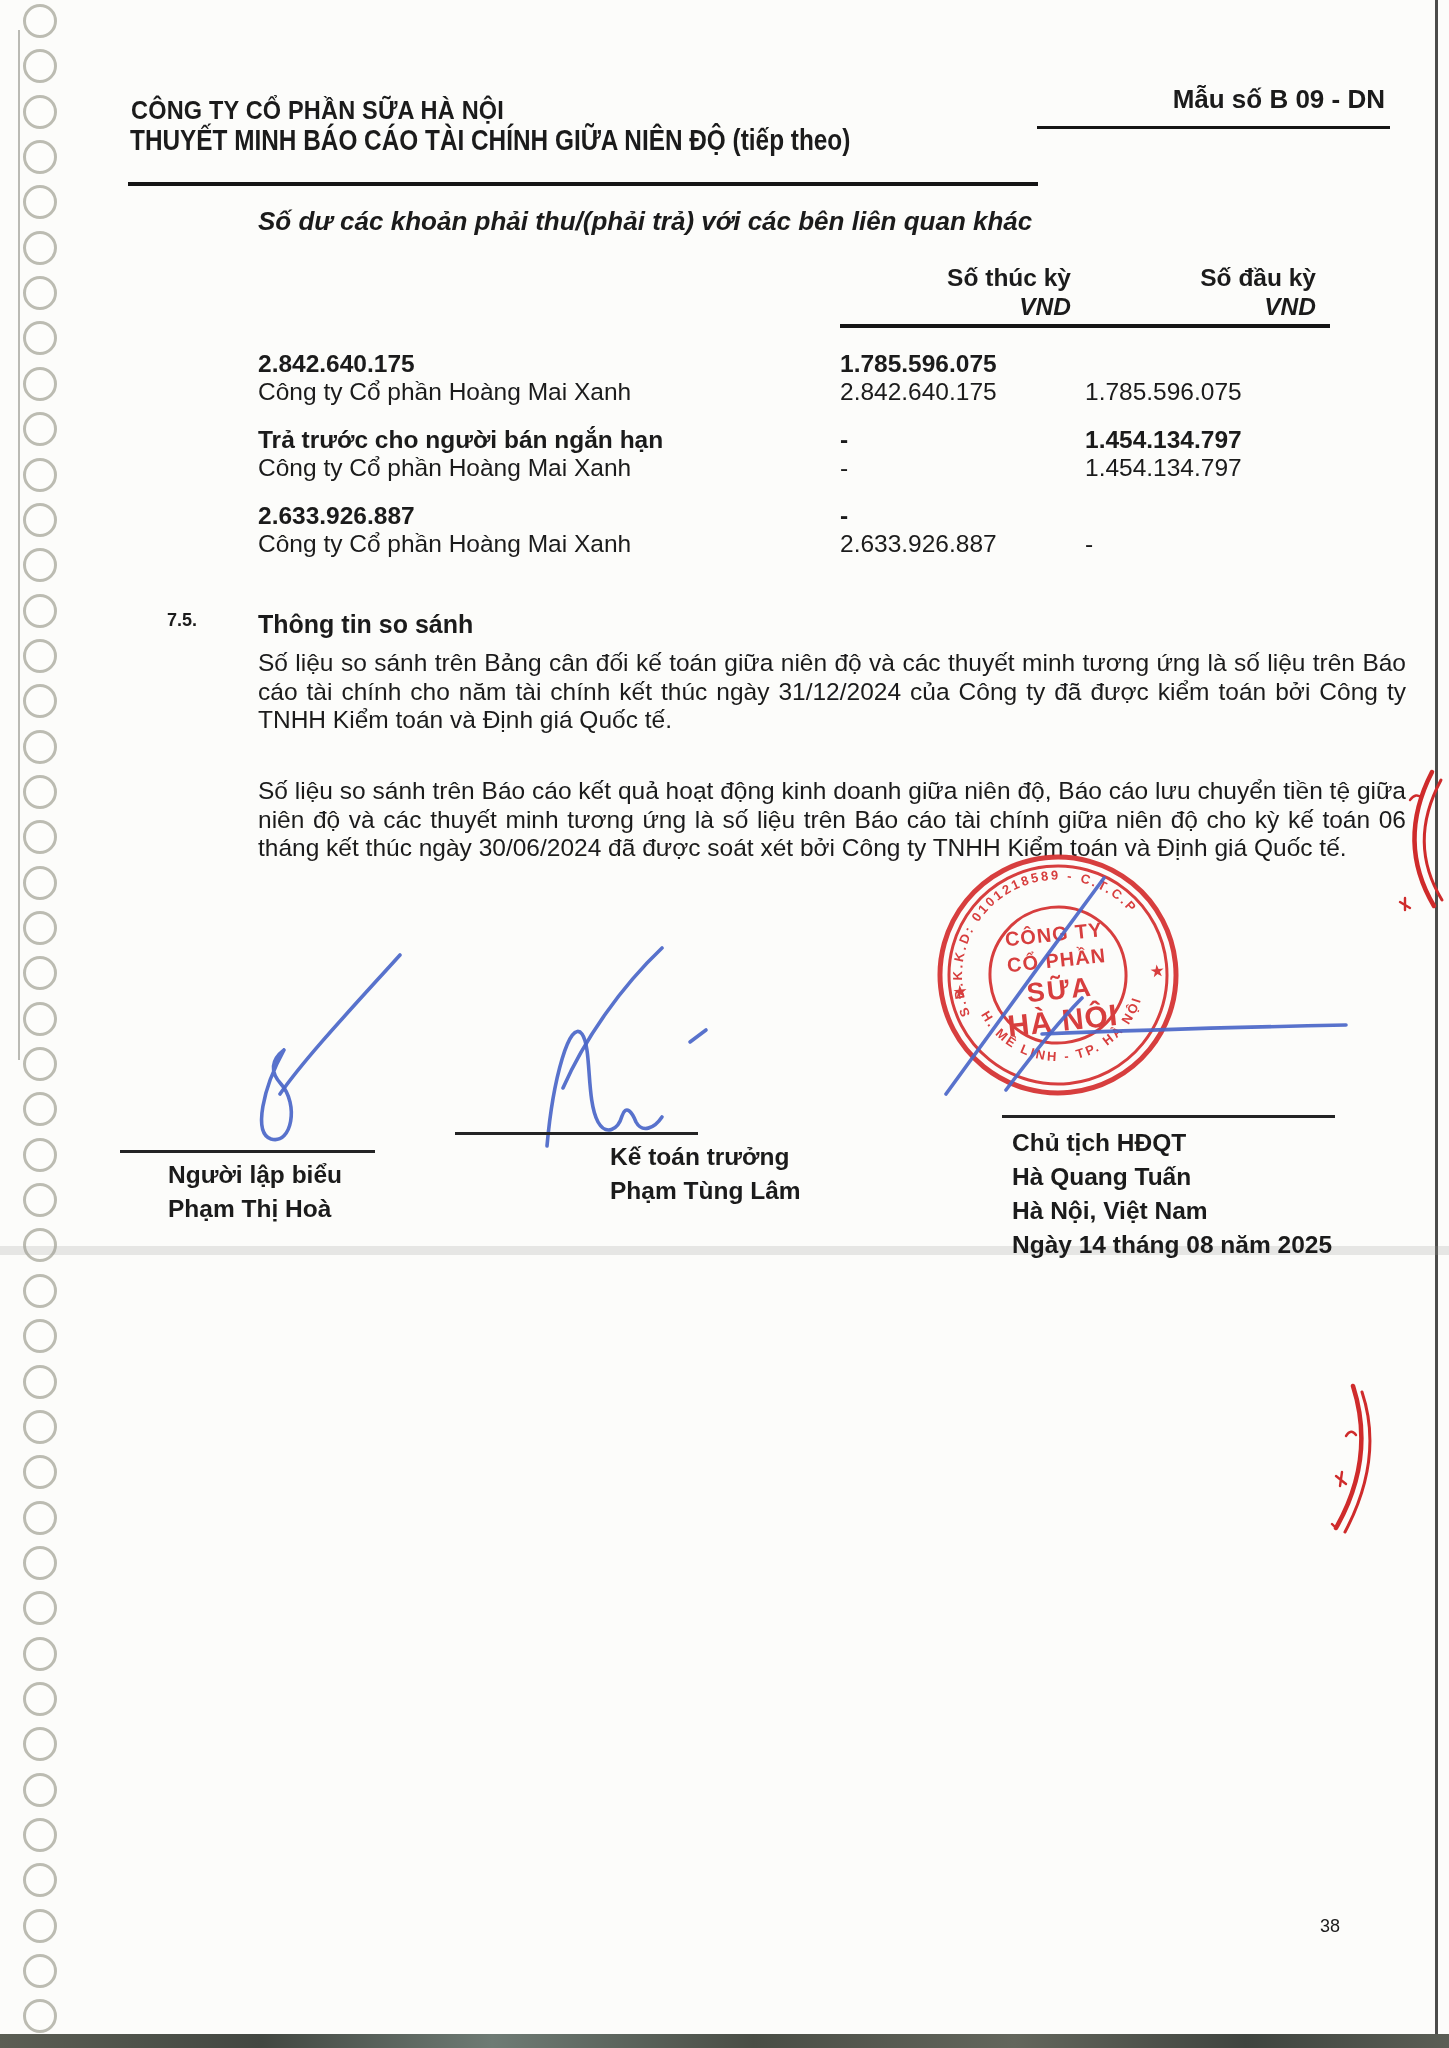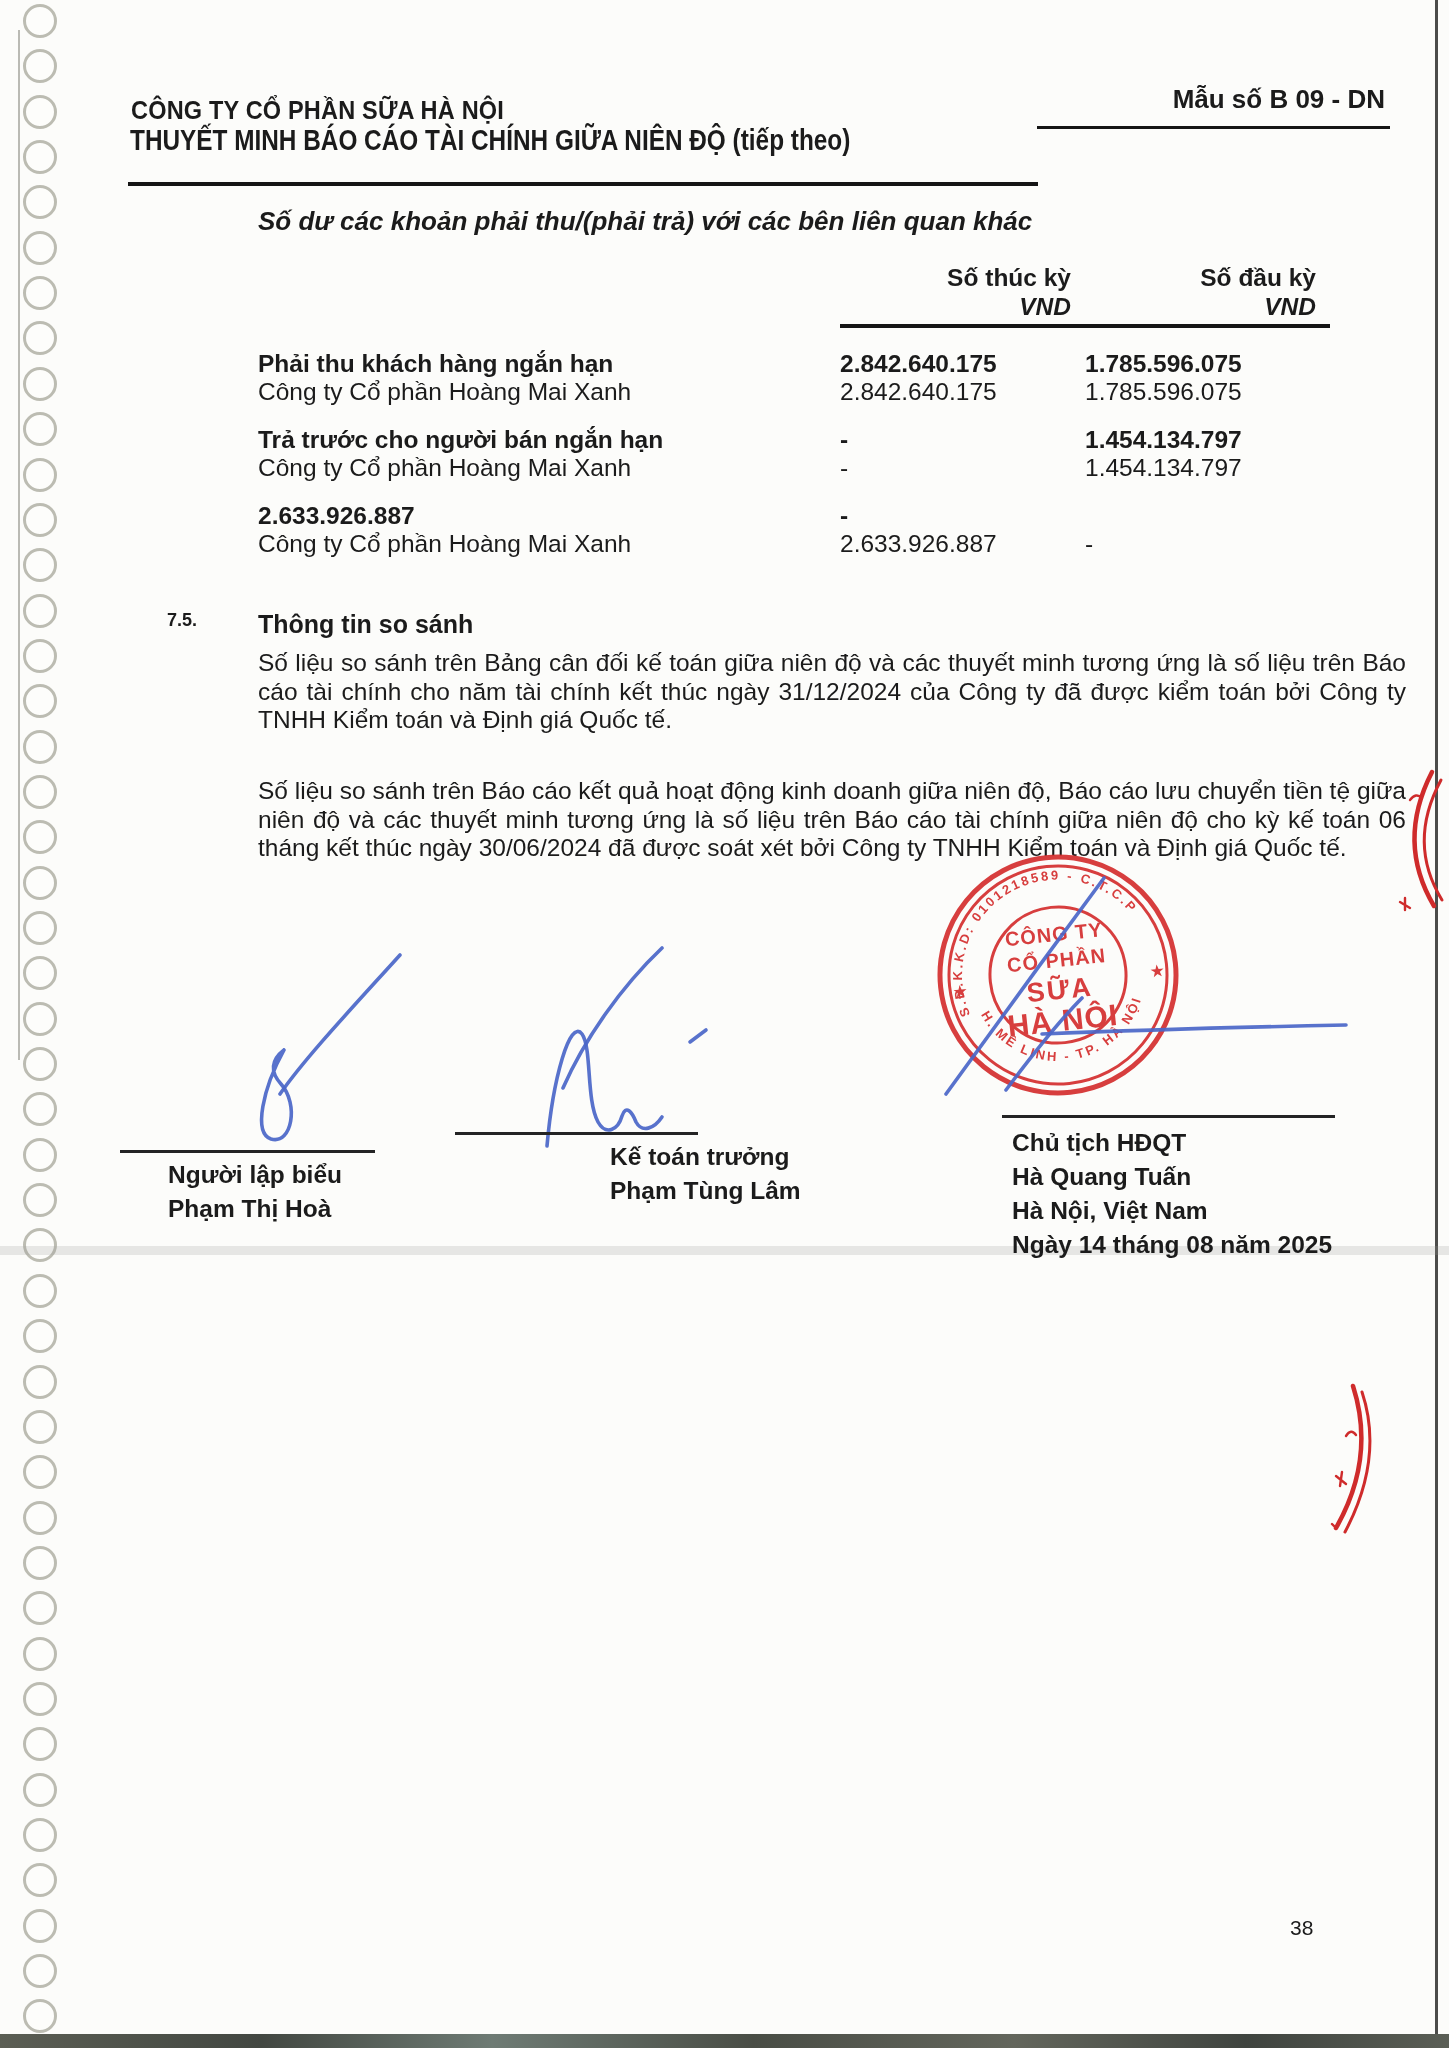--- a/index.html
+++ b/index.html
@@ -66,21 +66,21 @@
   
   .stamp{left:928px;top:845px;width:260px;height:260px;opacity:.93;}
   .sr{fill:none;stroke:#d53030;}
   .st{fill:#d53030;font-family:"Liberation Sans","DejaVu Sans",sans-serif;}
   .st.small{font-size:13px;font-weight:bold;letter-spacing:2.5px;}
   .st.star{font-size:17px;}
   .st.l1,.st.l2{font-size:20px;font-weight:bold;letter-spacing:1px;}
   .st.l3{font-size:27px;font-weight:bold;letter-spacing:2px;}
   .st.l4{font-size:30px;font-weight:bold;letter-spacing:1px;}
 
-  .pageno{left:1290px;top:1916px;width:50px;font-size:21px;}
+  .pageno{left:1290px;top:1916px;width:50px;font-size:18px;text-align:right;}
 </style>
 </head>
 <body>
 
 <div class="page">
 
   <div>
       <div class="hole" style="top: 4px;"></div>
       <div class="hole" style="top: 49.35px;"></div>
       <div class="hole" style="top: 94.7px;"></div>
@@ -147,21 +147,20 @@
         <div class="hlabel">Số thúc kỳ</div>
         <div class="hunit">VND</div>
       </div>
       <div class="t-hcol">
         <div class="hlabel">Số đầu kỳ</div>
         <div class="hunit">VND</div>
       </div>
     </div>
     <div class="t-rows">
     <div class="t-row bold">
-      <div class="c-label">Phải thu khách hàng ngắn hạn</div>
       <div class="c-end">2.842.640.175</div>
       <div class="c-begin">1.785.596.075</div>
     </div>
 
     <div class="t-row">
       <div class="c-label">Công ty Cổ phần Hoàng Mai Xanh</div>
       <div class="c-end">2.842.640.175</div>
       <div class="c-begin">1.785.596.075</div>
     </div>
 

